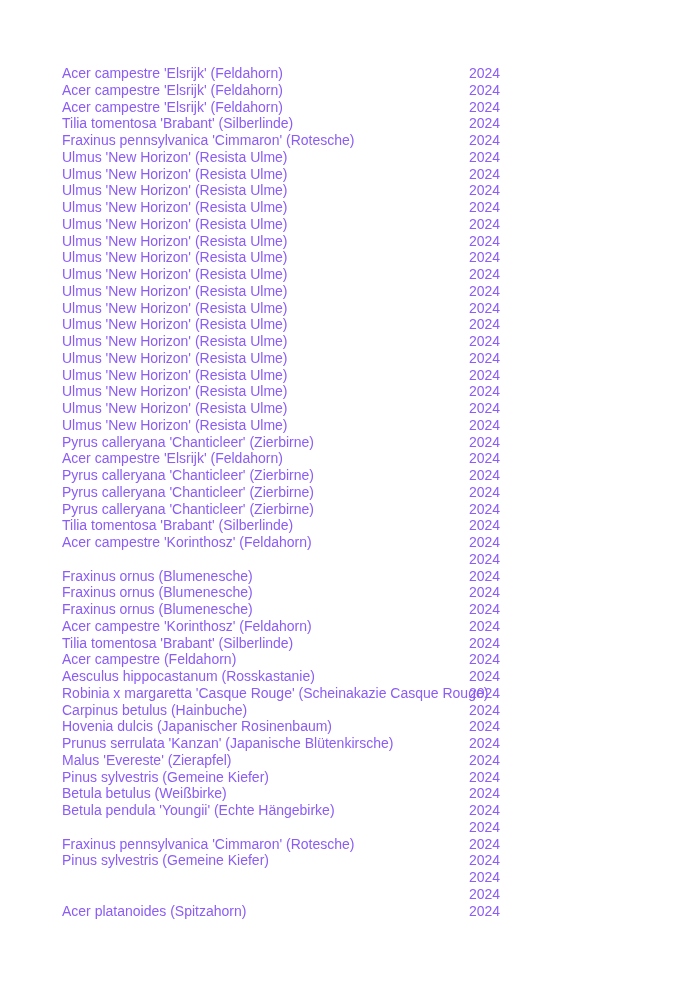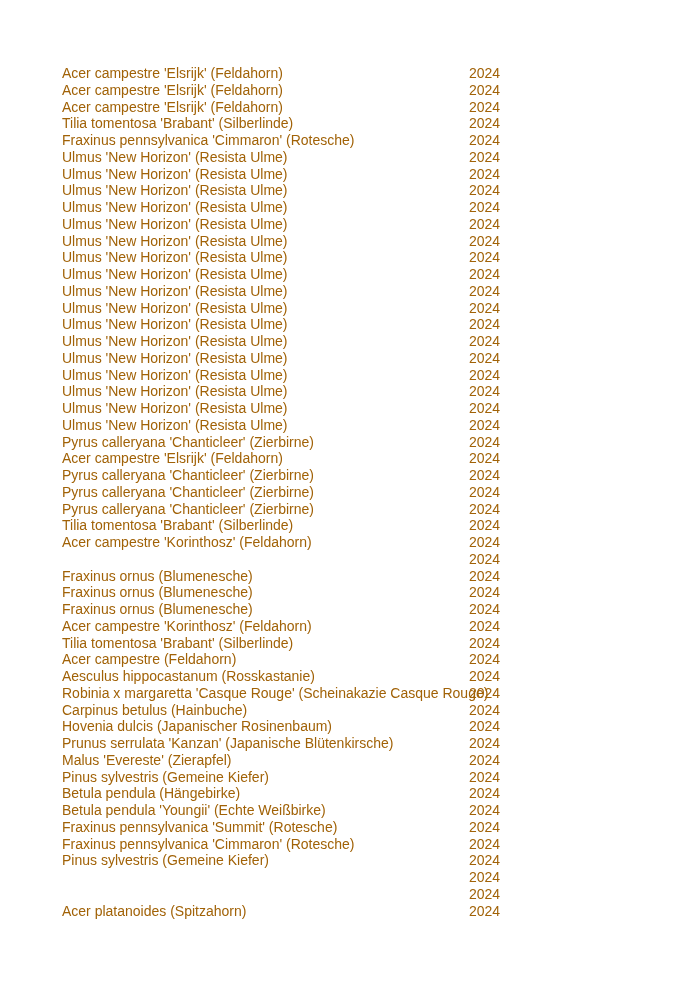--- a/index.html
+++ b/index.html
@@ -18,21 +18,21 @@
     position: absolute;
     left: 62px;
     top: 65px;
     width: 620px;
   }
   .row {
     position: relative;
     height: 16.75px;
     line-height: 16.75px;
     font-size: 14px;
-    color: #a16207;
+    color: #8b5cf6;
     white-space: nowrap;
   }
   .row .name {
     display: inline-block;
   }
   .row .year {
     position: absolute;
     left: 407px;
     top: 0;
   }
@@ -249,31 +249,30 @@
     <span class="name">Malus 'Evereste' (Zierapfel)</span>
     <span class="year">2024</span>
   </div>
 
   <div class="row">
     <span class="name">Pinus sylvestris (Gemeine Kiefer)</span>
     <span class="year">2024</span>
   </div>
 
   <div class="row">
-    <span class="name">Betula pendula (Hängebirke)</span>
-    <span class="year">2024</span>
-  </div>
-
-  <div class="row">
-    <span class="name">Betula pendula 'Youngii' (Echte Weißbirke)</span>
-    <span class="year">2024</span>
-  </div>
-
-  <div class="row">
-    <span class="name">Fraxinus pennsylvanica 'Summit' (Rotesche)</span>
+    <span class="name">Betula betulus (Weißbirke)</span>
+    <span class="year">2024</span>
+  </div>
+
+  <div class="row">
+    <span class="name">Betula pendula 'Youngii' (Echte Hängebirke)</span>
+    <span class="year">2024</span>
+  </div>
+
+  <div class="row">
     <span class="year">2024</span>
   </div>
 
   <div class="row">
     <span class="name">Fraxinus pennsylvanica 'Cimmaron' (Rotesche)</span>
     <span class="year">2024</span>
   </div>
 
   <div class="row">
     <span class="name">Pinus sylvestris (Gemeine Kiefer)</span>

